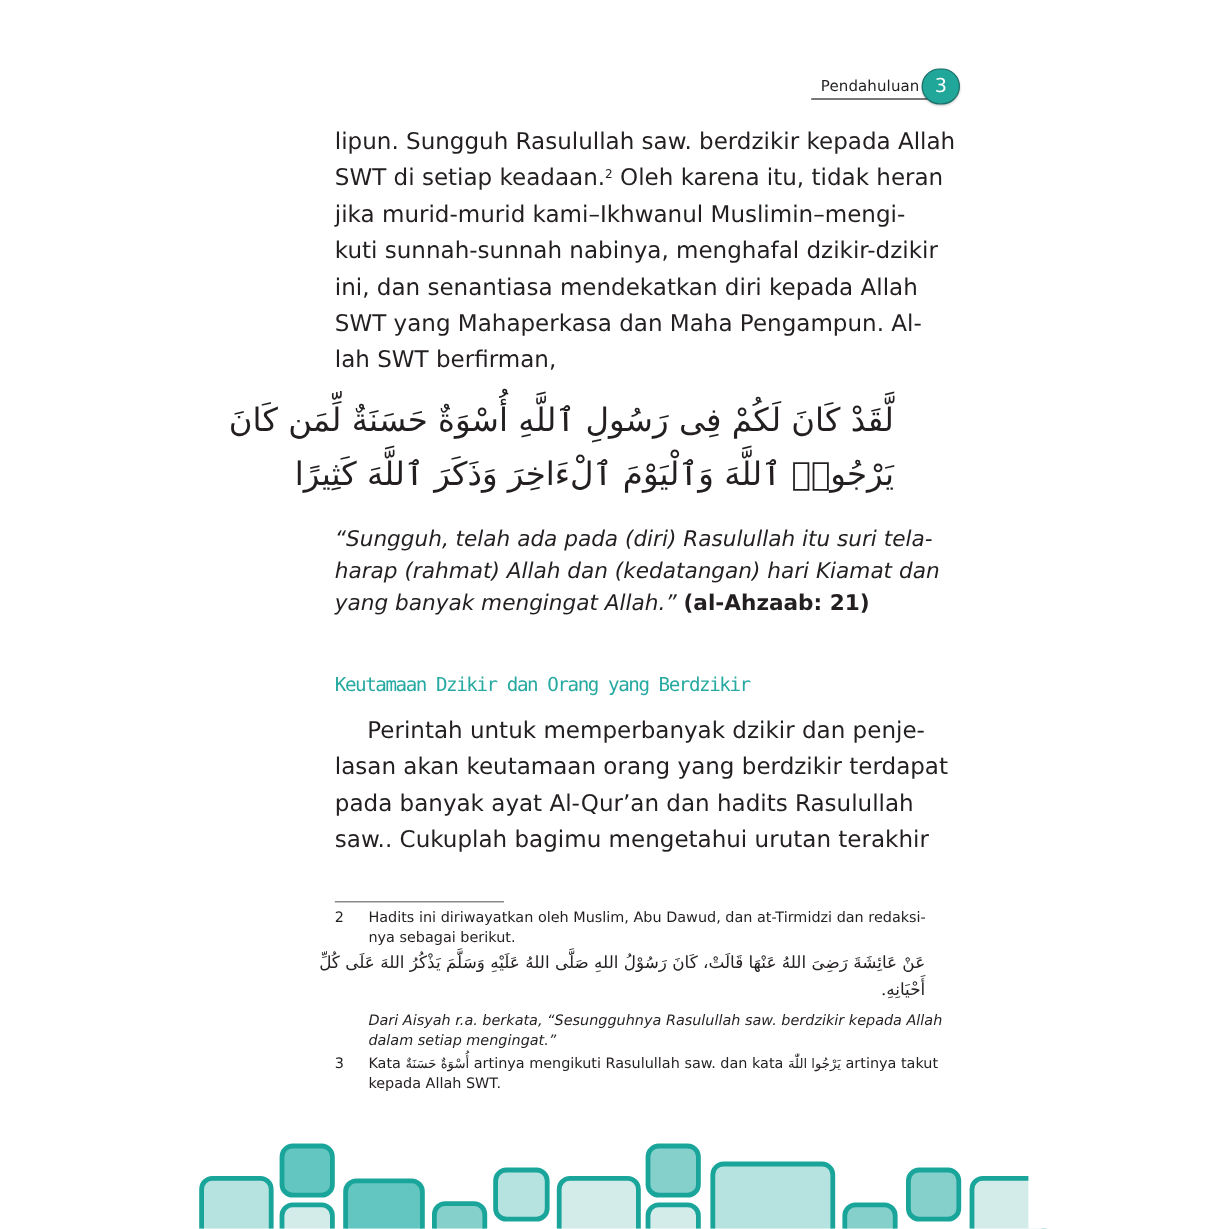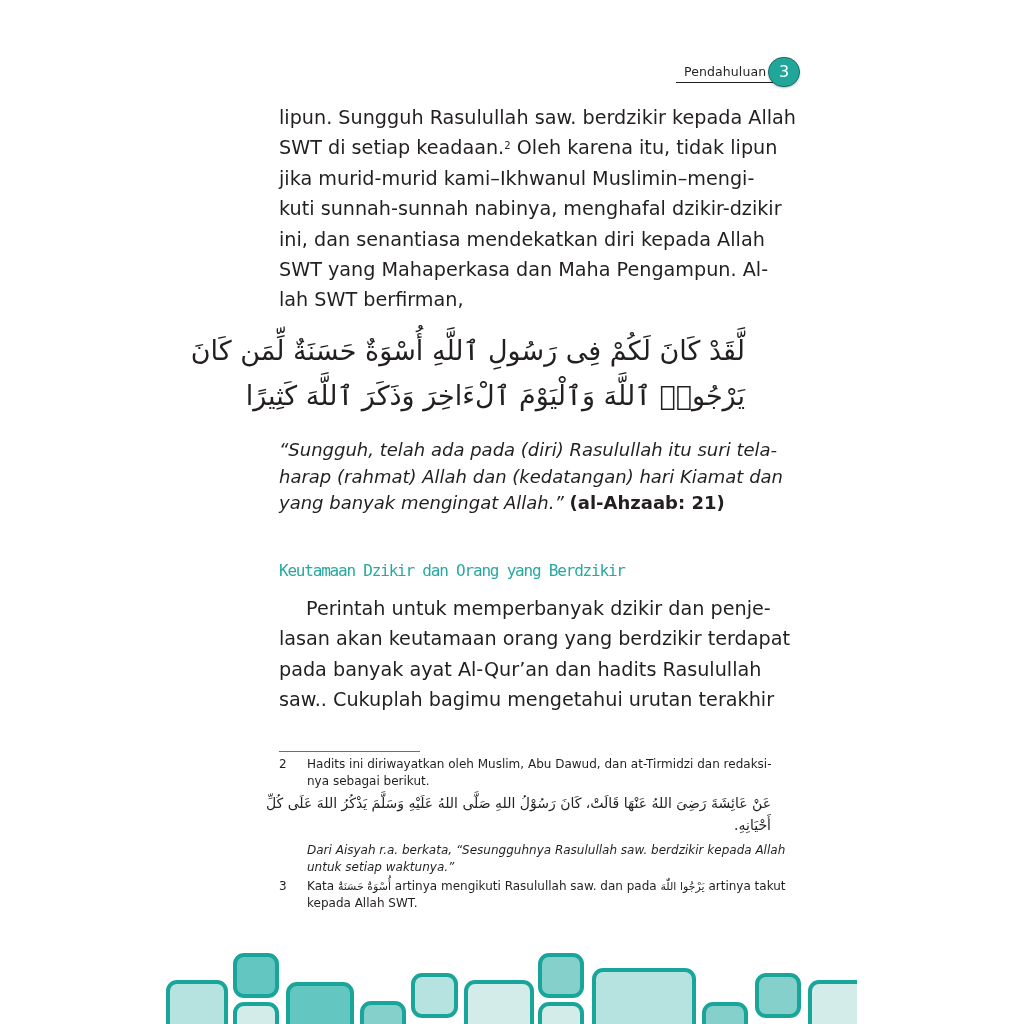--- a/index.html
+++ b/index.html
@@ -236,21 +236,21 @@
 <div class="page">
 
   <div class="running-head">
     <span class="running-head-title">Pendahuluan</span>
     <div class="running-head-rule"></div>
   </div>
   <div class="page-badge">3</div>
 
   <div class="body-text" style="top:103px;">
     <span class="line">lipun. Sungguh Rasulullah saw. berdzikir kepada Allah</span>
-    <span class="line"><span>SWT di setiap keadaan.</span><sup>2</sup> <span>Oleh karena itu, tidak lipun</span></span>
+    <span class="line"><span>SWT di setiap keadaan.</span><sup>2</sup> <span>Oleh karena itu, tidak heran</span></span>
     <span class="line">jika murid-murid kami–Ikhwanul Muslimin–mengi-</span>
     <span class="line">kuti sunnah-sunnah nabinya, menghafal dzikir-dzikir</span>
     <span class="line">ini, dan senantiasa mendekatkan diri kepada Allah</span>
     <span class="line">SWT yang Mahaperkasa dan Maha Pengampun. Al-</span>
     <span class="line last">lah SWT berfirman,</span>
   </div>
 
   <div class="arabic-block" style="top:328px;">
     <span class="line">لَّقَدْ كَانَ لَكُمْ فِى رَسُولِ ٱللَّهِ أُسْوَةٌ حَسَنَةٌ لِّمَن كَانَ</span>
     <span class="line last">يَرْجُوا۟ ٱللَّهَ وَٱلْيَوْمَ ٱلْءَاخِرَ وَذَكَرَ ٱللَّهَ كَثِيرًا</span>
@@ -276,26 +276,26 @@
     <div class="fn">
       <span class="fn-num">2</span>
       <span class="fn-line">Hadits ini diriwayatkan oleh Muslim, Abu Dawud, dan at-Tirmidzi dan redaksi-</span>
       <span class="fn-line last">nya sebagai berikut.</span>
       <div class="fn-arabic">
         <span class="fn-line">عَنْ عَائِشَةَ رَضِىَ اللهُ عَنْهَا قَالَتْ، كَانَ رَسُوْلُ اللهِ صَلَّى اللهُ عَلَيْهِ وَسَلَّمَ يَذْكُرُ اللهَ عَلَى كُلِّ</span>
         <span class="fn-line last">أَحْيَانِهِ.</span>
       </div>
       <div class="fn-italic">
         <span class="fn-line">Dari Aisyah r.a. berkata, “Sesungguhnya Rasulullah saw. berdzikir kepada Allah</span>
-        <span class="fn-line last">untuk setiap waktunya.”</span>
+        <span class="fn-line last">dalam setiap mengingat.”</span>
       </div>
     </div>
     <div class="fn fn3">
       <span class="fn-num">3</span>
-      <span class="fn-line"><span>Kata</span> <span class="fn-inline-ar">أُسْوَةٌ حَسَنَةٌ</span> <span>artinya mengikuti Rasulullah saw. dan pada</span> <span class="fn-inline-ar">يَرْجُوا اللّٰهَ</span> <span>artinya takut</span></span>
+      <span class="fn-line"><span>Kata</span> <span class="fn-inline-ar">أُسْوَةٌ حَسَنَةٌ</span> <span>artinya mengikuti Rasulullah saw. dan kata</span> <span class="fn-inline-ar">يَرْجُوا اللّٰهَ</span> <span>artinya takut</span></span>
       <span class="fn-line last">kepada Allah SWT.</span>
     </div>
   </div>
 
   <svg class="deco" viewBox="0 0 1024 1024">
     <g stroke="#1aa59b" stroke-width="4">
 
       <rect x="168" y="982" width="58" height="60" rx="9" fill="#b6e2df"></rect>
       <rect x="235" y="955" width="42" height="41" rx="9" fill="#63c6c0"></rect>
       <rect x="235" y="1004" width="42" height="40" rx="9" fill="#d3ecea"></rect>

